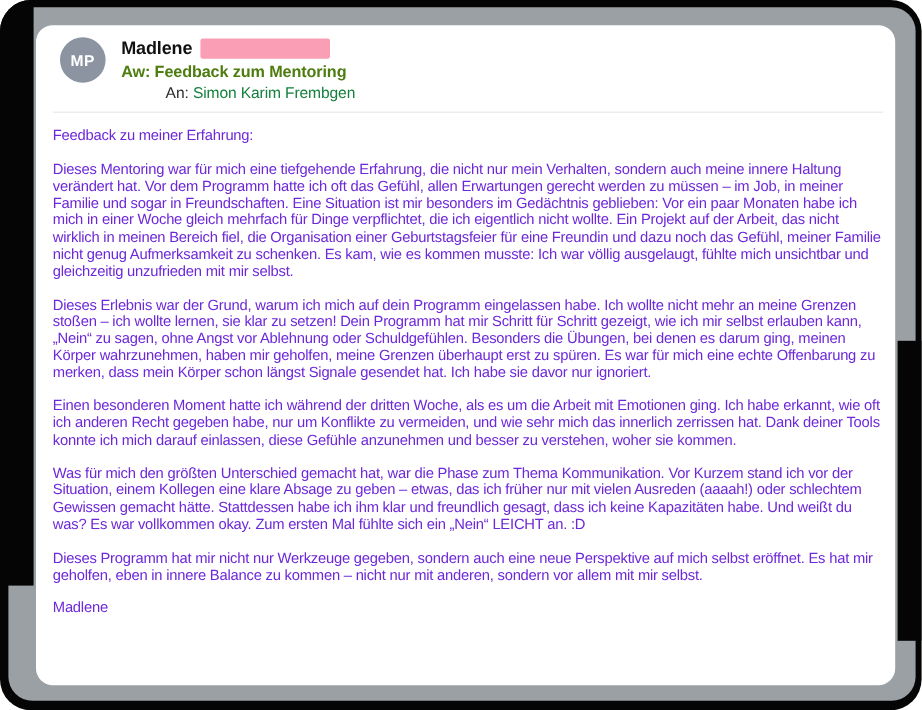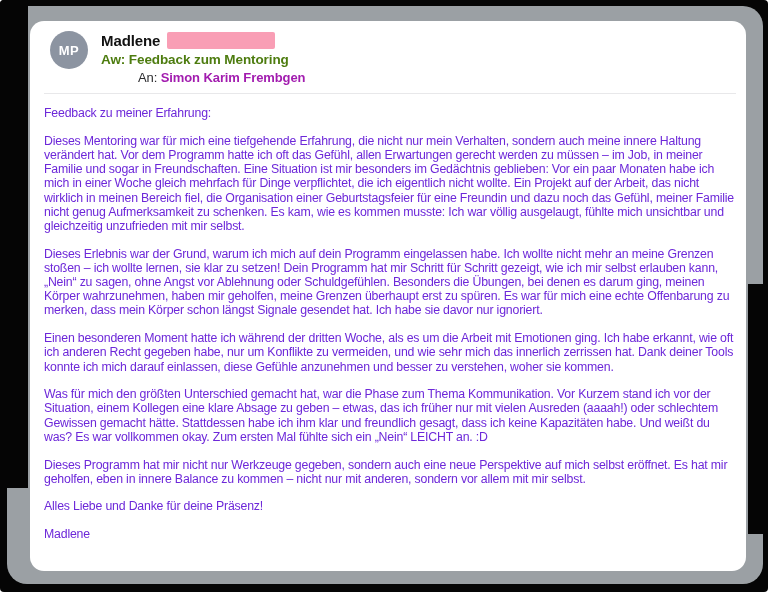--- a/index.html
+++ b/index.html
@@ -1,36 +1,36 @@
 <!DOCTYPE html>
 <html><head>
 <meta charset="utf-8">
 <style>
   html,body{margin:0;padding:0;width:768px;height:592px;background:#ffffff;overflow:hidden;
     font-family:"Liberation Sans","DejaVu Sans",sans-serif;}
   .window{position:absolute;left:0;top:0;width:768px;height:592px;background:#050505;
-    border-radius:4px;overflow:hidden;}
+    border-radius:26px;overflow:hidden;}
   .ring{position:absolute;left:7px;top:6px;right:5px;bottom:8px;background:#9BA0A4;border-radius:20px;}
   .mask-left{position:absolute;left:0;top:0;width:28px;height:488px;background:#050505;}
   .mask-right{position:absolute;right:0;top:284px;width:20px;height:250px;background:#050505;}
   .card{position:absolute;left:30px;top:21px;right:22px;bottom:21px;background:#ffffff;
     border-radius:14px;overflow:hidden;box-sizing:border-box;padding:8px 8px 6px 8px;}
   
   .header{position:relative;display:flex;align-items:flex-start;padding:2px 4px 8px 12px;}
   .avatar{width:38px;height:38px;border-radius:50%;display:flex;align-items:center;justify-content:center;
     color:#fff;font-size:13px;font-weight:bold;letter-spacing:.5px;flex:0 0 auto;}
   .hmeta{margin-left:13px;padding-top:1px;}
   .name-row{display:flex;align-items:center;}
   .sender{font-size:15px;font-weight:bold;color:#111;letter-spacing:-.1px;}
   .redact{display:inline-block;border-radius:2px;}
   .redact.small{width:108px;height:17px;margin-left:7px;}
   .subject{font-size:13.5px;font-weight:600;color:#4d7c0f;margin-top:3px;letter-spacing:-.1px;}
   .toline{font-size:13px;margin-top:3px;letter-spacing:-.1px;}
   .tolabel{color:#2b2b2e;font-weight:400;margin-left:37px;}
-  .recipient{color:#a21caf;font-weight:bold;}
+  .recipient{color:#15803d;}
   .date{position:absolute;right:14px;top:37px;font-size:12.5px;color:#A7A7AC;letter-spacing:-.1px;}
   .divider{border-bottom:1px solid #E8E8EA;margin:0 2px 0 6px;}
   
   .body{padding:12px 4px 0 6px;font-size:12.3px;line-height:14.2px;color:#6d28d9;
     letter-spacing:-.18px;}
   .body p{margin:0 0 13.5px 0;}
 </style>
 </head>
 <body>
 
@@ -58,18 +58,17 @@
 
     <div class="divider"></div>
 
     <div class="body">
         <p>Feedback zu meiner Erfahrung:</p>
         <p>Dieses Mentoring war für mich eine tiefgehende Erfahrung, die nicht nur mein Verhalten, sondern auch meine innere Haltung verändert hat. Vor dem Programm hatte ich oft das Gefühl, allen Erwartungen gerecht werden zu müssen – im Job, in meiner Familie und sogar in Freundschaften. Eine Situation ist mir besonders im Gedächtnis geblieben: Vor ein paar Monaten habe ich mich in einer Woche gleich mehrfach für Dinge verpflichtet, die ich eigentlich nicht wollte. Ein Projekt auf der Arbeit, das nicht wirklich in meinen Bereich fiel, die Organisation einer Geburtstagsfeier für eine Freundin und dazu noch das Gefühl, meiner Familie nicht genug Aufmerksamkeit zu schenken. Es kam, wie es kommen musste: Ich war völlig ausgelaugt, fühlte mich unsichtbar und gleichzeitig unzufrieden mit mir selbst.</p>
         <p>Dieses Erlebnis war der Grund, warum ich mich auf dein Programm eingelassen habe. Ich wollte nicht mehr an meine Grenzen stoßen – ich wollte lernen, sie klar zu setzen! Dein Programm hat mir Schritt für Schritt gezeigt, wie ich mir selbst erlauben kann, „Nein“ zu sagen, ohne Angst vor Ablehnung oder Schuldgefühlen. Besonders die Übungen, bei denen es darum ging, meinen Körper wahrzunehmen, haben mir geholfen, meine Grenzen überhaupt erst zu spüren. Es war für mich eine echte Offenbarung zu merken, dass mein Körper schon längst Signale gesendet hat. Ich habe sie davor nur ignoriert.</p>
         <p>Einen besonderen Moment hatte ich während der dritten Woche, als es um die Arbeit mit Emotionen ging. Ich habe erkannt, wie oft ich anderen Recht gegeben habe, nur um Konflikte zu vermeiden, und wie sehr mich das innerlich zerrissen hat. Dank deiner Tools konnte ich mich darauf einlassen, diese Gefühle anzunehmen und besser zu verstehen, woher sie kommen.</p>
         <p>Was für mich den größten Unterschied gemacht hat, war die Phase zum Thema Kommunikation. Vor Kurzem stand ich vor der Situation, einem Kollegen eine klare Absage zu geben – etwas, das ich früher nur mit vielen Ausreden (aaaah!) oder schlechtem Gewissen gemacht hätte. Stattdessen habe ich ihm klar und freundlich gesagt, dass ich keine Kapazitäten habe. Und weißt du was? Es war vollkommen okay. Zum ersten Mal fühlte sich ein „Nein“ LEICHT an. :D</p>
         <p>Dieses Programm hat mir nicht nur Werkzeuge gegeben, sondern auch eine neue Perspektive auf mich selbst eröffnet. Es hat mir geholfen, eben in innere Balance zu kommen – nicht nur mit anderen, sondern vor allem mit mir selbst.</p>
-        <p>Alles Liebe und Danke für deine Präsenz!</p>
         <p>Madlene</p>
       </div>
 
   </div>
 </div>
 
 </body></html>

